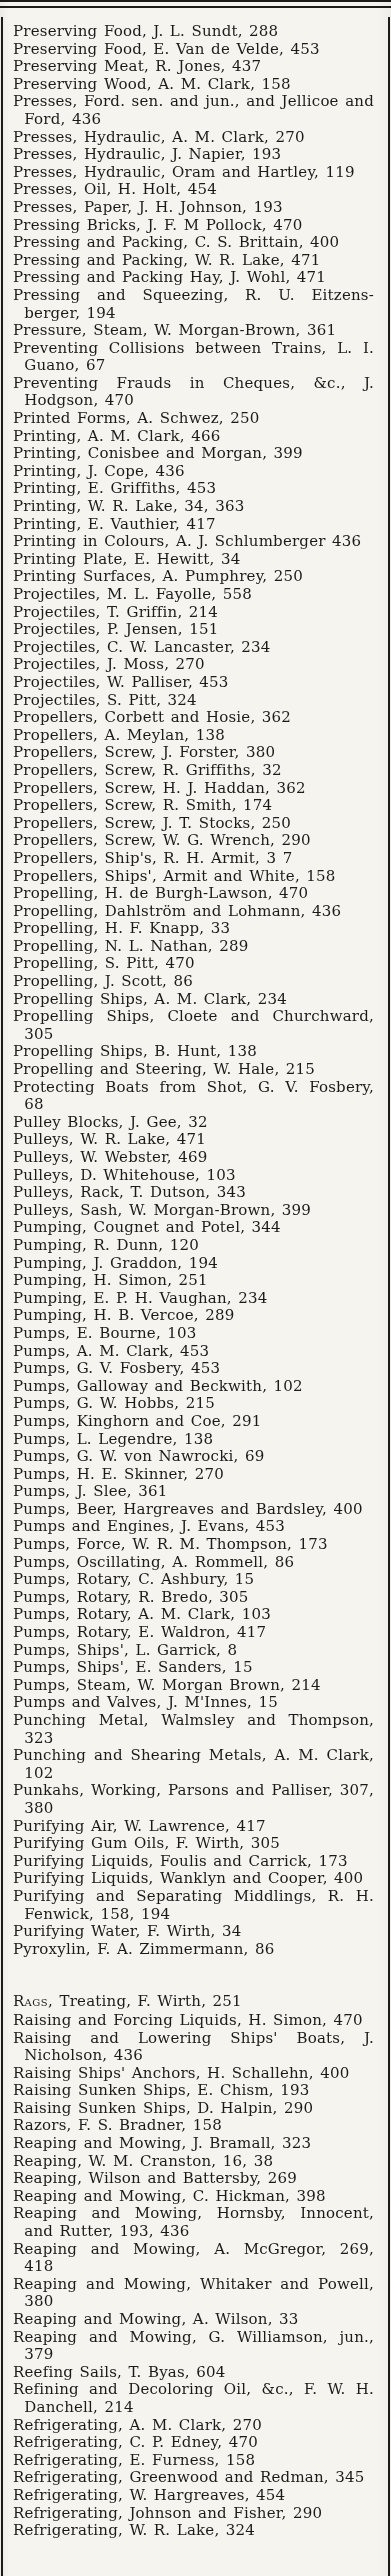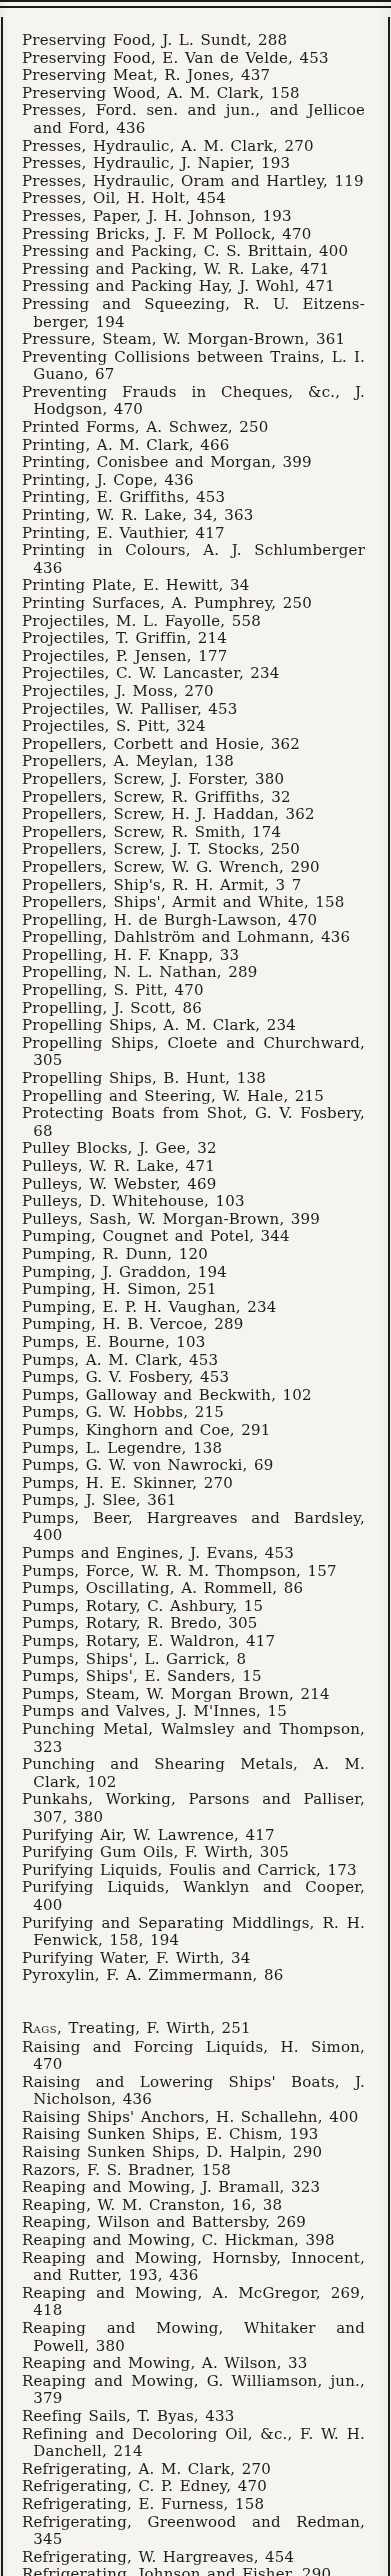--- a/index.html
+++ b/index.html
@@ -29,21 +29,21 @@
     margin:0;
     padding-left:11.3px;
     text-indent:-11.3px;
     font-size:15px;
     line-height:17.6px;
     letter-spacing:0.2px;
     word-spacing:1.5px;
     text-align:justify;
     text-rendering:optimizeLegibility;
   }
-  .section{margin:9px;}
+  .section{margin:0;}
   .section.gap{margin-top:35px;}
   .sc{font-size:10px;letter-spacing:0.5px;}
 </style>
 </head>
 <body>
 
 <div id="top-rule-1" class="rule-h"></div>
 <div id="top-rule-2" class="rule-h"></div>
 <div id="left-rule" class="rule-v"></div>
 <div id="right-rule" class="rule-v"></div>
@@ -73,21 +73,21 @@
       <p class="entry">Printing, Conisbee and Morgan, 399</p>
       <p class="entry">Printing, J. Cope, 436</p>
       <p class="entry">Printing, E. Griffiths, 453</p>
       <p class="entry">Printing, W. R. Lake, 34, 363</p>
       <p class="entry">Printing, E. Vauthier, 417</p>
       <p class="entry">Printing in Colours, A. J. Schlumberger 436</p>
       <p class="entry">Printing Plate, E. Hewitt, 34</p>
       <p class="entry">Printing Surfaces, A. Pumphrey, 250</p>
       <p class="entry">Projectiles, M. L. Fayolle, 558</p>
       <p class="entry">Projectiles, T. Griffin, 214</p>
-      <p class="entry">Projectiles, P. Jensen, 177</p>
+      <p class="entry">Projectiles, P. Jensen, 151</p>
       <p class="entry">Projectiles, C. W. Lancaster, 234</p>
       <p class="entry">Projectiles, J. Moss, 270</p>
       <p class="entry">Projectiles, W. Palliser, 453</p>
       <p class="entry">Projectiles, S. Pitt, 324</p>
       <p class="entry">Propellers, Corbett and Hosie, 362</p>
       <p class="entry">Propellers, A. Meylan, 138</p>
       <p class="entry">Propellers, Screw, J. Forster, 380</p>
       <p class="entry">Propellers, Screw, R. Griffiths, 32</p>
       <p class="entry">Propellers, Screw, H. J. Haddan, 362</p>
       <p class="entry">Propellers, Screw, R. Smith, 174</p>
@@ -103,43 +103,45 @@
       <p class="entry">Propelling, J. Scott, 86</p>
       <p class="entry">Propelling Ships, A. M. Clark, 234</p>
       <p class="entry">Propelling Ships, Cloete and Churchward, 305</p>
       <p class="entry">Propelling Ships, B. Hunt, 138</p>
       <p class="entry">Propelling and Steering, W. Hale, 215</p>
       <p class="entry">Protecting Boats from Shot, G. V. Fosbery, 68</p>
       <p class="entry">Pulley Blocks, J. Gee, 32</p>
       <p class="entry">Pulleys, W. R. Lake, 471</p>
       <p class="entry">Pulleys, W. Webster, 469</p>
       <p class="entry">Pulleys, D. Whitehouse, 103</p>
+      <p class="entry">Pulleys, Rack, T. Dutson, 343</p>
       <p class="entry">Pulleys, Sash, W. Morgan-Brown, 399</p>
       <p class="entry">Pumping, Cougnet and Potel, 344</p>
       <p class="entry">Pumping, R. Dunn, 120</p>
       <p class="entry">Pumping, J. Graddon, 194</p>
       <p class="entry">Pumping, H. Simon, 251</p>
       <p class="entry">Pumping, E. P. H. Vaughan, 234</p>
       <p class="entry">Pumping, H. B. Vercoe, 289</p>
       <p class="entry">Pumps, E. Bourne, 103</p>
       <p class="entry">Pumps, A. M. Clark, 453</p>
       <p class="entry">Pumps, G. V. Fosbery, 453</p>
       <p class="entry">Pumps, Galloway and Beckwith, 102</p>
       <p class="entry">Pumps, G. W. Hobbs, 215</p>
       <p class="entry">Pumps, Kinghorn and Coe, 291</p>
       <p class="entry">Pumps, L. Legendre, 138</p>
       <p class="entry">Pumps, G. W. von Nawrocki, 69</p>
       <p class="entry">Pumps, H. E. Skinner, 270</p>
       <p class="entry">Pumps, J. Slee, 361</p>
       <p class="entry">Pumps, Beer, Hargreaves and Bardsley, 400</p>
       <p class="entry">Pumps and Engines, J. Evans, 453</p>
-      <p class="entry">Pumps, Force, W. R. M. Thompson, 157</p>
+      <p class="entry">Pumps, Force, W. R. M. Thompson, 173</p>
       <p class="entry">Pumps, Oscillating, A. Rommell, 86</p>
       <p class="entry">Pumps, Rotary, C. Ashbury, 15</p>
       <p class="entry">Pumps, Rotary, R. Bredo, 305</p>
+      <p class="entry">Pumps, Rotary, A. M. Clark, 103</p>
       <p class="entry">Pumps, Rotary, E. Waldron, 417</p>
       <p class="entry">Pumps, Ships', L. Garrick, 8</p>
       <p class="entry">Pumps, Ships', E. Sanders, 15</p>
       <p class="entry">Pumps, Steam, W. Morgan Brown, 214</p>
       <p class="entry">Pumps and Valves, J. M'Innes, 15</p>
       <p class="entry">Punching Metal, Walmsley and Thompson, 323</p>
       <p class="entry">Punching and Shearing Metals, A. M. Clark, 102</p>
       <p class="entry">Punkahs, Working, Parsons and Palliser, 307, 380</p>
       <p class="entry">Purifying Air, W. Lawrence, 417</p>
       <p class="entry">Purifying Gum Oils, F. Wirth, 305</p>
@@ -159,21 +161,21 @@
       <p class="entry">Razors, F. S. Bradner, 158</p>
       <p class="entry">Reaping and Mowing, J. Bramall, 323</p>
       <p class="entry">Reaping, W. M. Cranston, 16, 38</p>
       <p class="entry">Reaping, Wilson and Battersby, 269</p>
       <p class="entry">Reaping and Mowing, C. Hickman, 398</p>
       <p class="entry">Reaping and Mowing, Hornsby, Innocent, and Rutter, 193, 436</p>
       <p class="entry">Reaping and Mowing, A. McGregor, 269, 418</p>
       <p class="entry">Reaping and Mowing, Whitaker and Powell, 380</p>
       <p class="entry">Reaping and Mowing, A. Wilson, 33</p>
       <p class="entry">Reaping and Mowing, G. Williamson, jun., 379</p>
-      <p class="entry">Reefing Sails, T. Byas, 433</p>
+      <p class="entry">Reefing Sails, T. Byas, 604</p>
       <p class="entry">Refining and Decoloring Oil, &amp;c., F. W. H. Danchell, 214</p>
       <p class="entry">Refrigerating, A. M. Clark, 270</p>
       <p class="entry">Refrigerating, C. P. Edney, 470</p>
       <p class="entry">Refrigerating, E. Furness, 158</p>
       <p class="entry">Refrigerating, Greenwood and Redman, 345</p>
       <p class="entry">Refrigerating, W. Hargreaves, 454</p>
       <p class="entry">Refrigerating, Johnson and Fisher, 290</p>
       <p class="entry">Refrigerating, W. R. Lake, 324</p>
     </div>
   </div>

